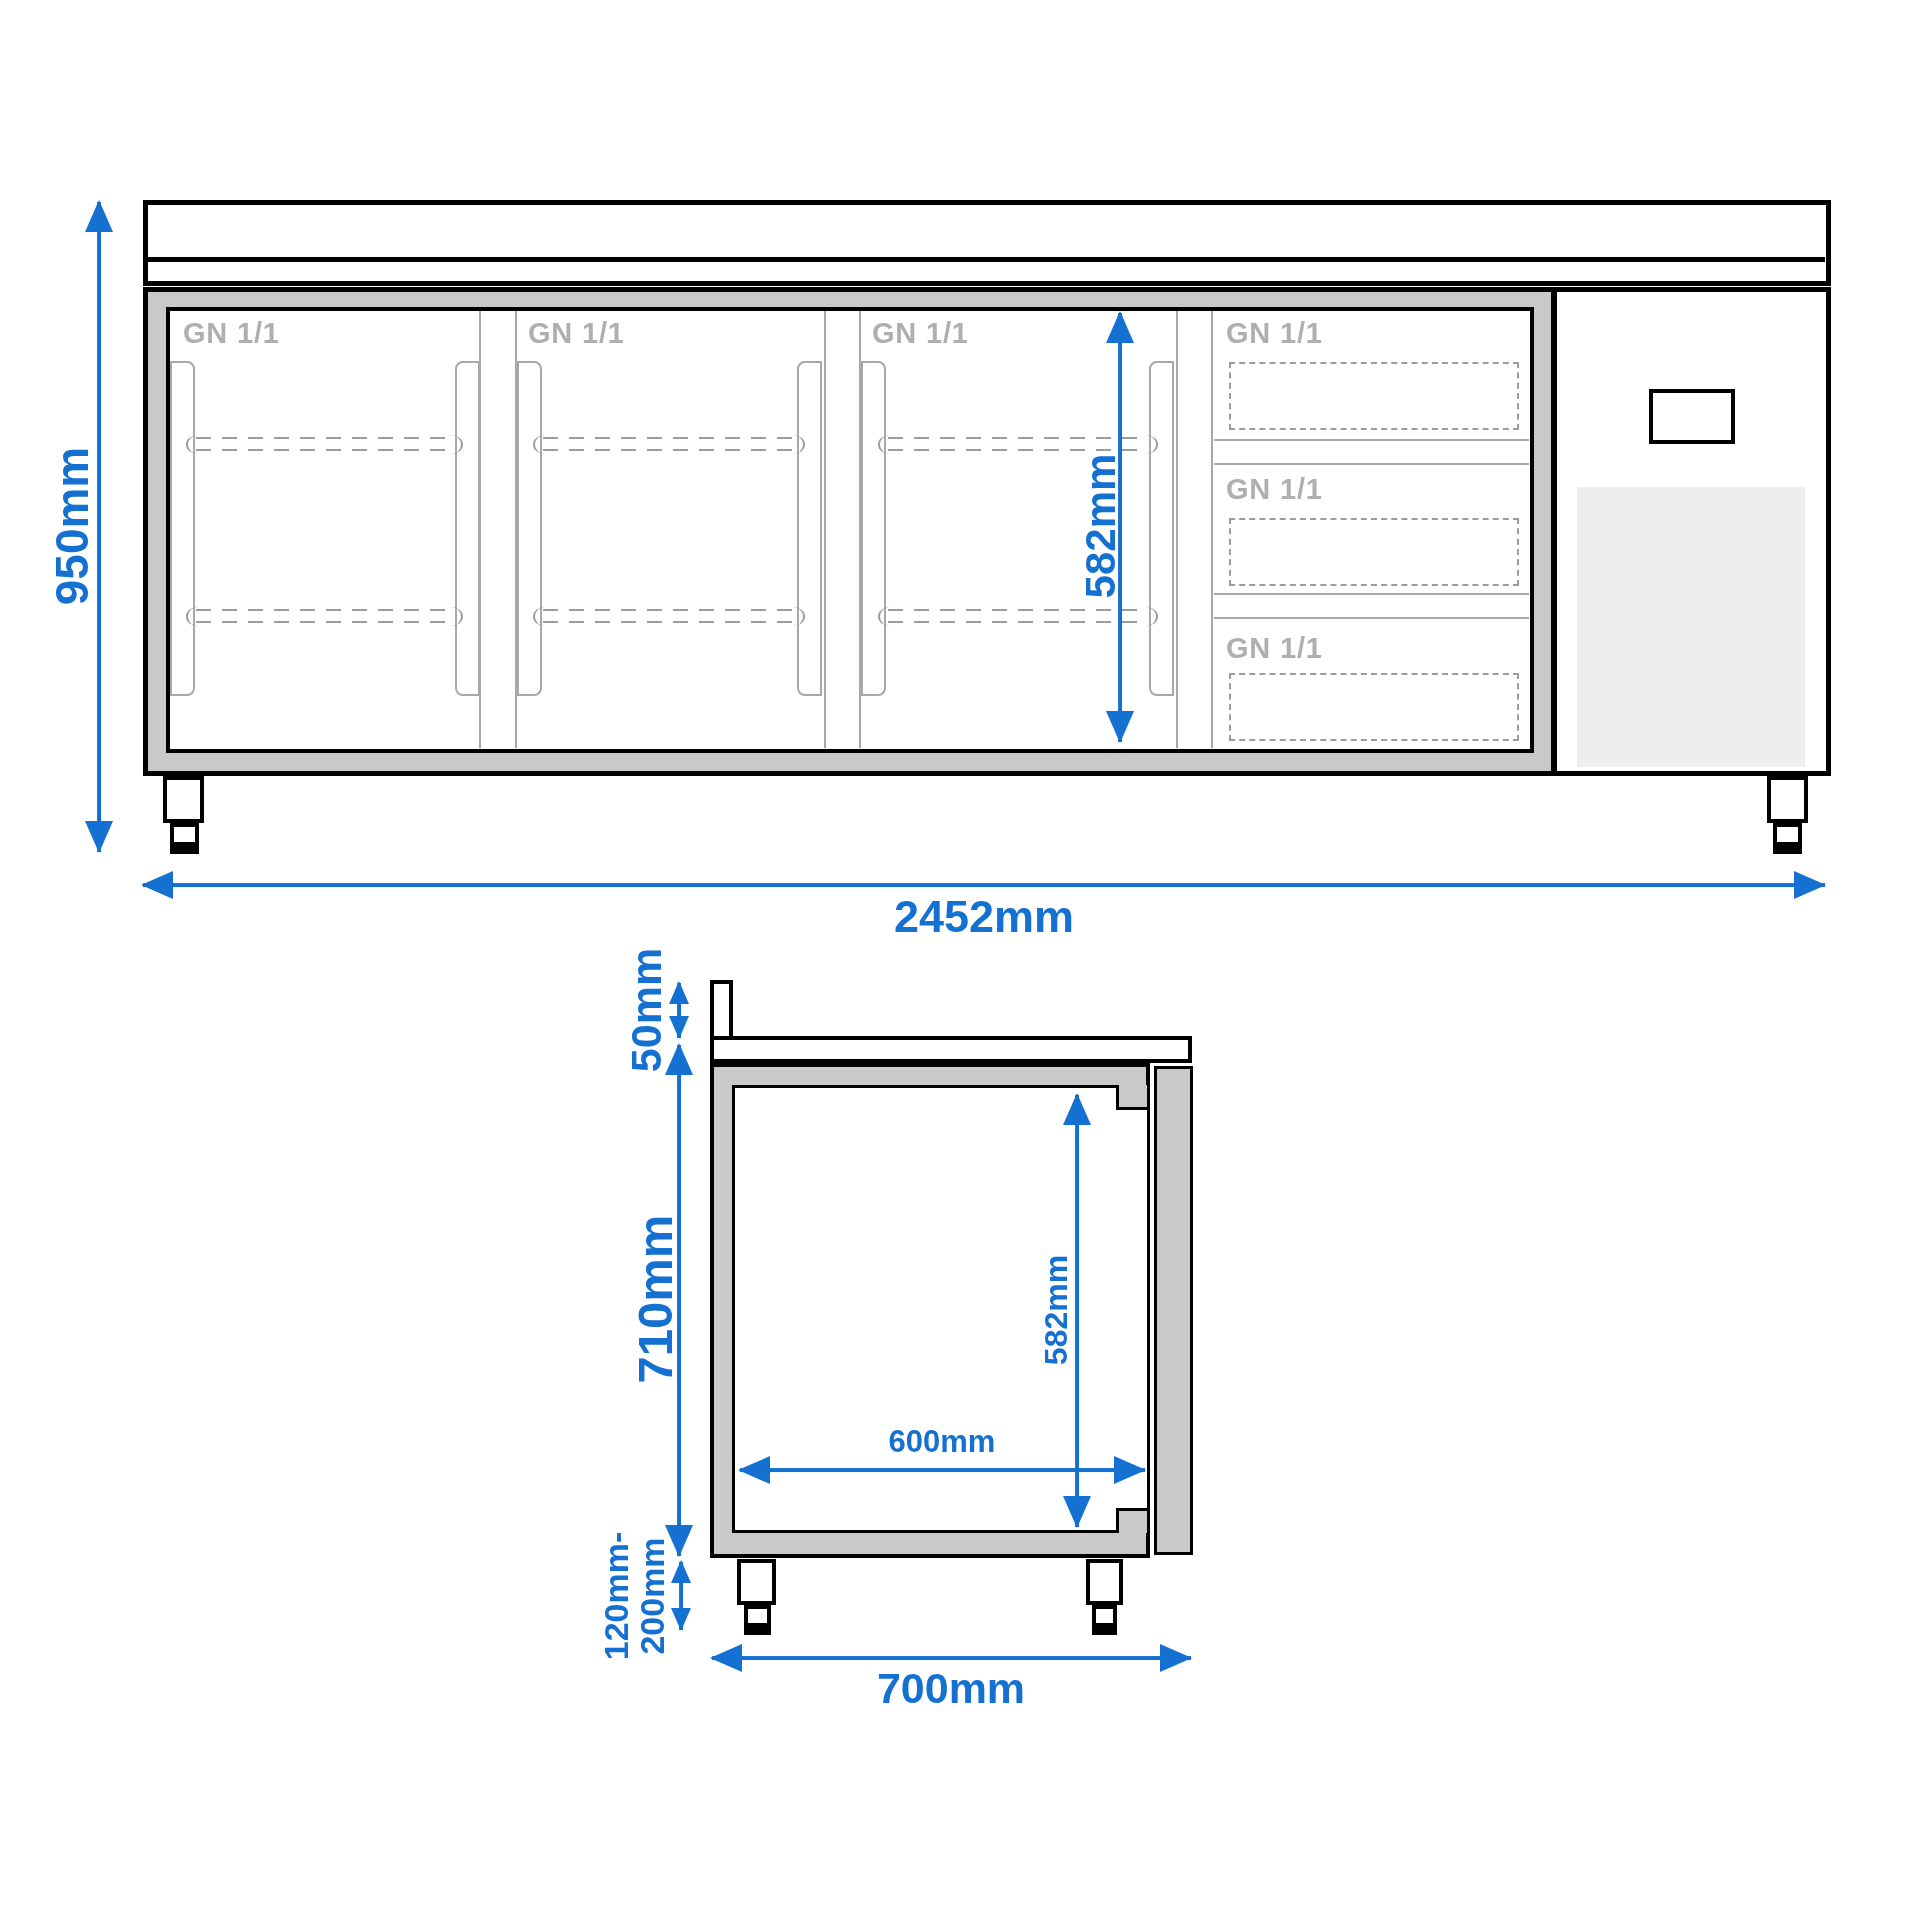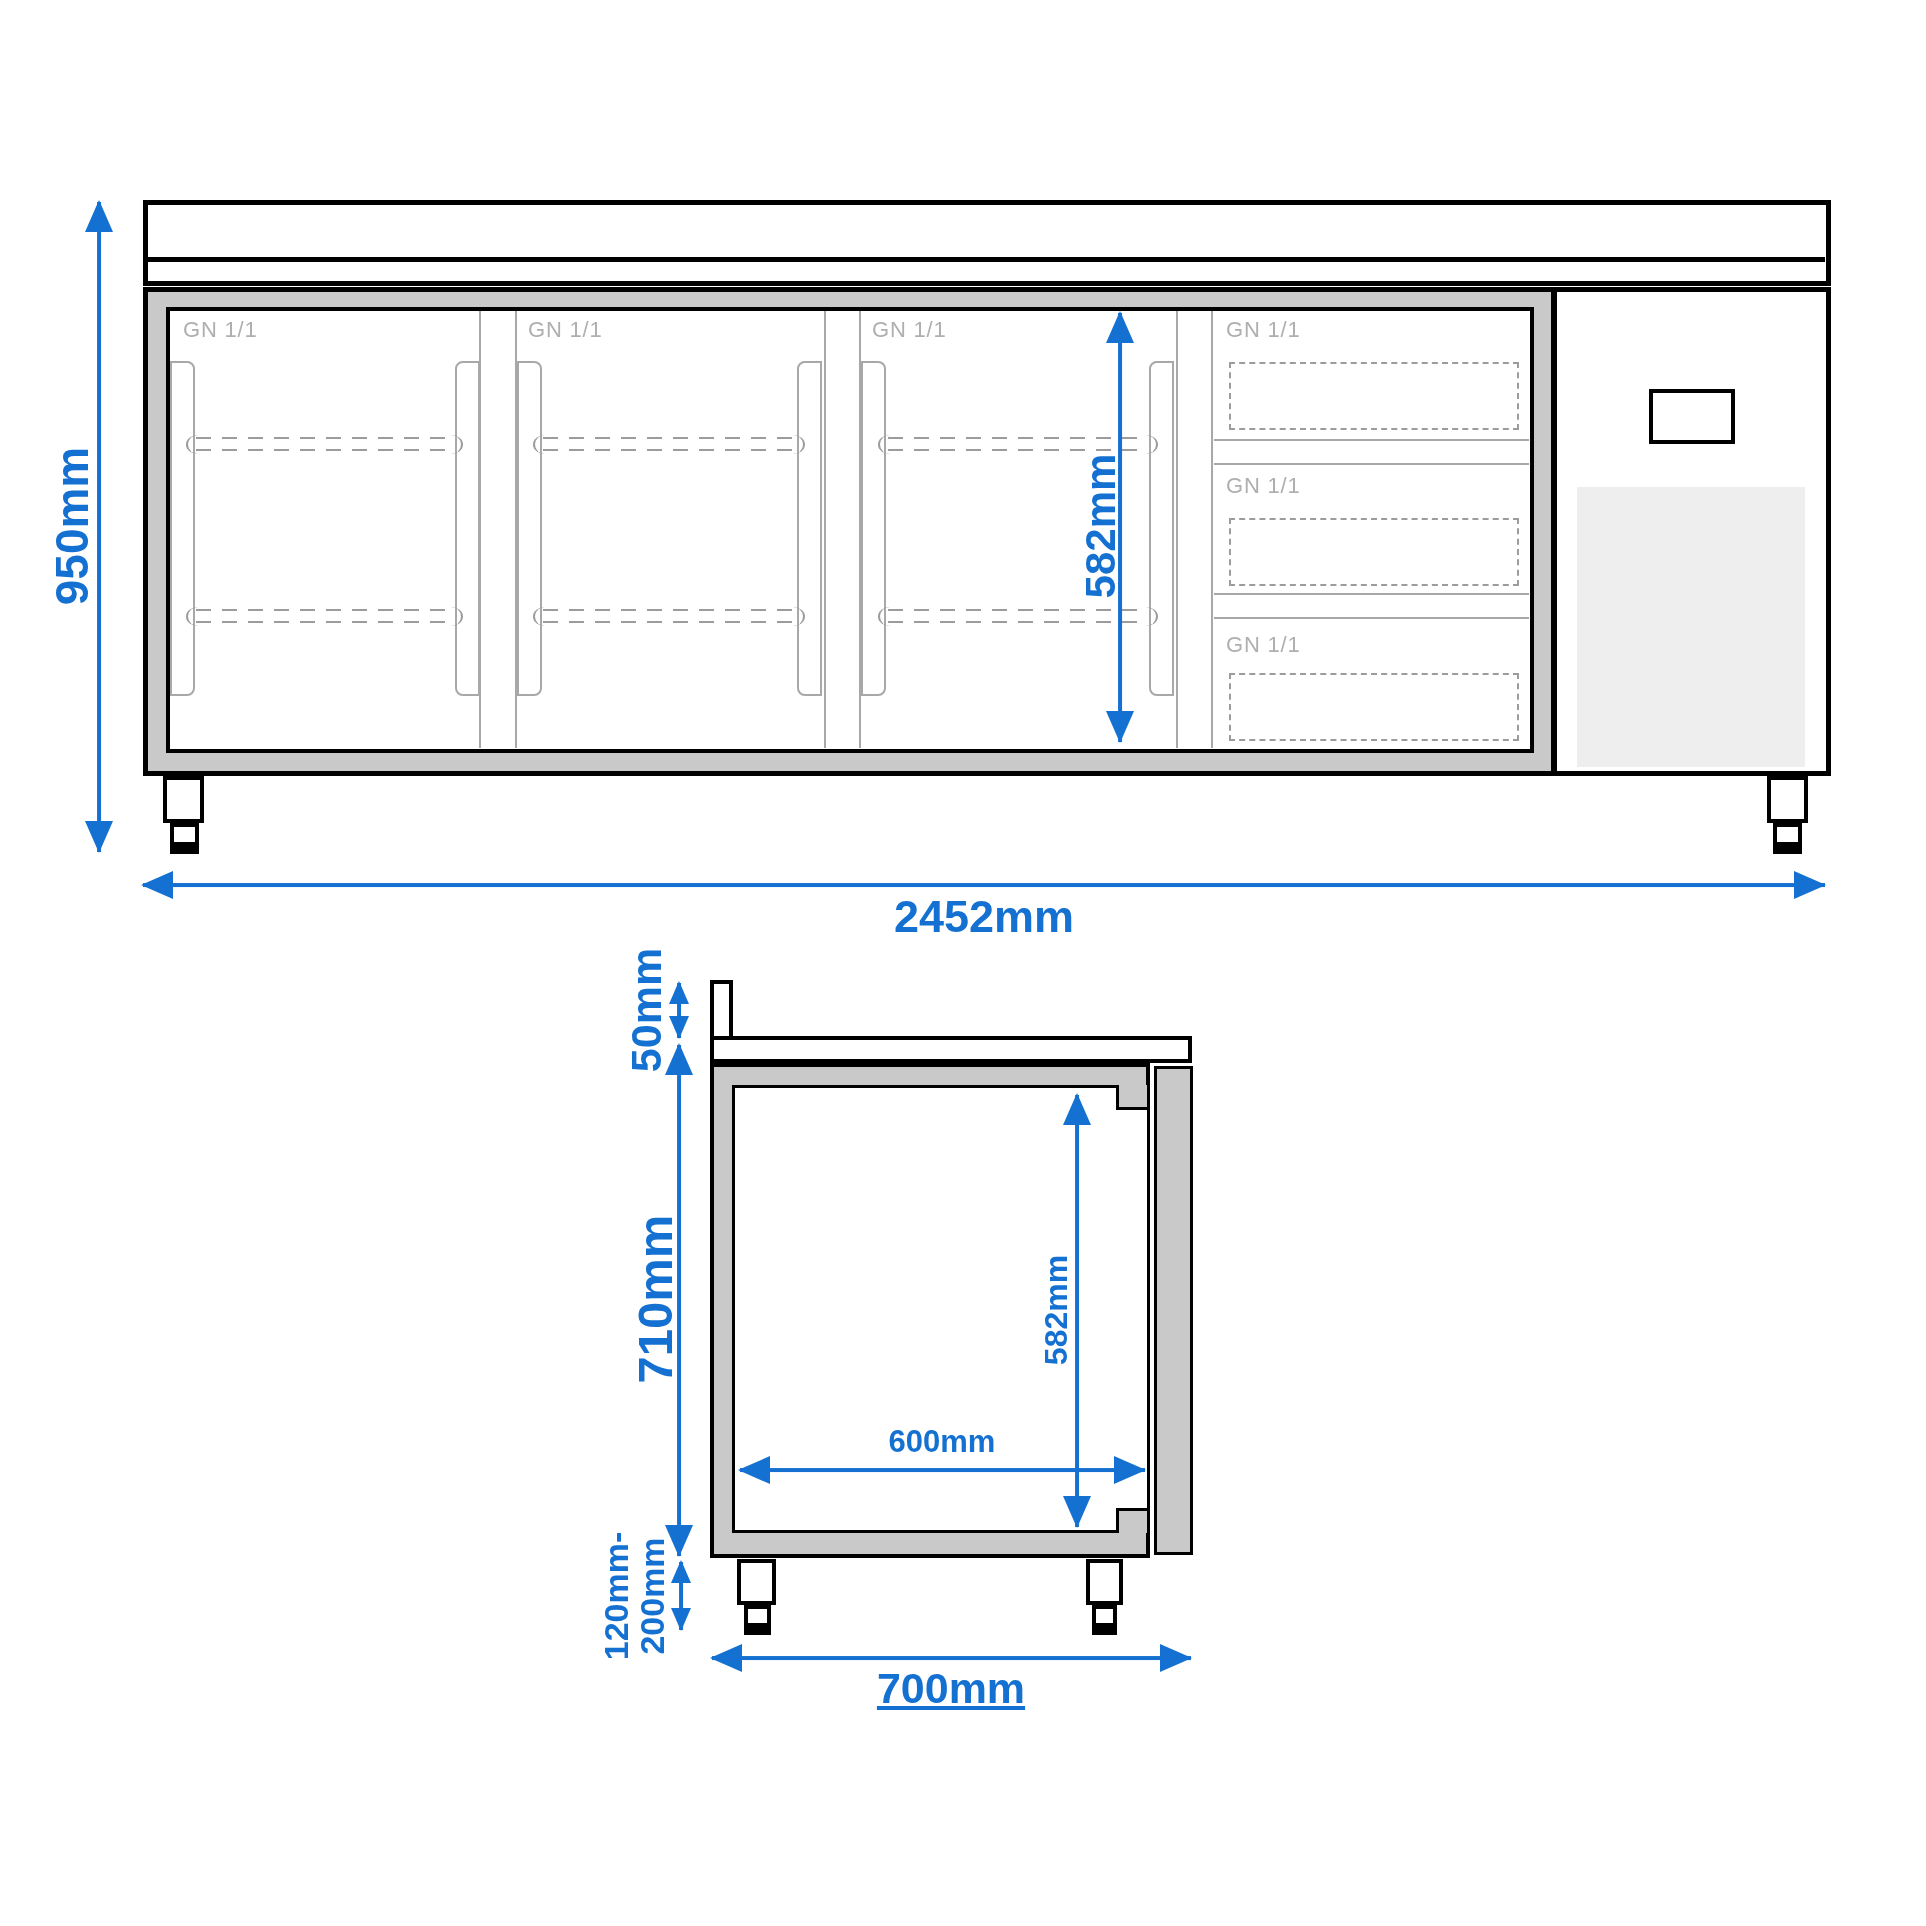--- a/index.html
+++ b/index.html
@@ -13,21 +13,21 @@
   .outlined{border:4.6px solid var(--outline);background:#fff;}
   .thick{border-width:5.4px;}
   .fill-black{background:var(--outline);}
   .fill-gray{background:var(--frame-gray);}
   .fill-vent{background:var(--vent-gray);}
   .sep-v{width:2.3px;background:var(--line-gray);}
   .sep-h{height:2.3px;background:var(--line-gray);}
   .bar{width:25px;height:335px;background:#fff;border:2.3px solid var(--line-gray);}
   .bar.left{border-radius:0 7.7px 7.7px 0;}
   .bar.right{border-radius:7.7px 0 0 7.7px;}
-  .gn{color:var(--label-gray);font-weight:400;font-size:22px;letter-spacing:0.8px;white-space:nowrap;}
+  .gn{color:var(--label-gray);font-weight:700;font-size:29px;letter-spacing:0.8px;white-space:nowrap;}
   .shelf{height:14.6px;
     background-image:repeating-linear-gradient(90deg,var(--dash-gray) 0 15.4px,transparent 15.4px 26px),
                      repeating-linear-gradient(90deg,var(--dash-gray) 0 15.4px,transparent 15.4px 26px);
     background-size:100% 2.3px,100% 2.3px;background-position:0 0,0 100%;background-repeat:no-repeat;}
   .shelf i{position:absolute;width:10px;height:19px;top:-2.3px;}
   .shelf i.hl{left:-10px;border-left:2.3px solid var(--dash-gray);border-radius:100% 0 0 100%/50% 0 0 50%;}
   .shelf i.hr{right:-10px;border-right:2.3px solid var(--dash-gray);border-radius:0 100% 100% 0/0 50% 50% 0;}
   .dashrect{border:2.3px dashed var(--dash-gray);}
   
   .va{position:absolute;width:28px;}
@@ -209,17 +209,17 @@
         <div class="hu"></div>
         <div class="hd"></div>
     </div>
     <div class="dimlabel vlabel" style="left:1056px;top:1310px;font-size:32px;">582mm</div>
 
     <div class="ha" style="left:710px;top:1644px;width:482px;">
       <div class="ln"></div>
         <div class="hl"></div>
         <div class="hr"></div>
     </div>
-    <div class="dimlabel hlabel" style="left:951px;top:1664px;font-size:43px;text-decoration:underline;">700mm</div>
+    <div class="dimlabel hlabel" style="left:951px;top:1664px;font-size:43px;">700mm</div>
   </section>
 
 </div>
 
 
 </body></html>

